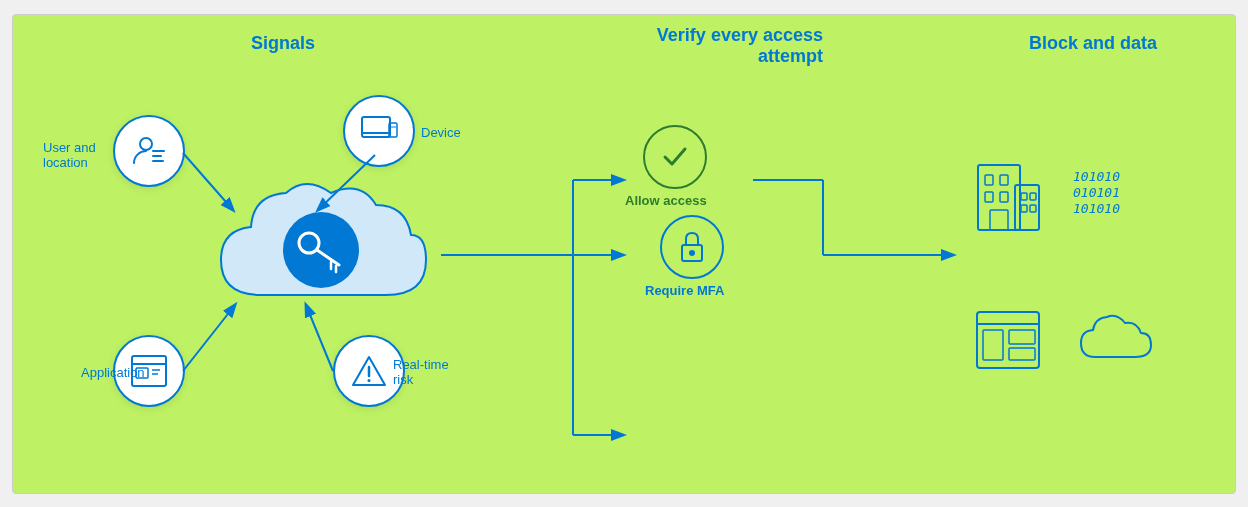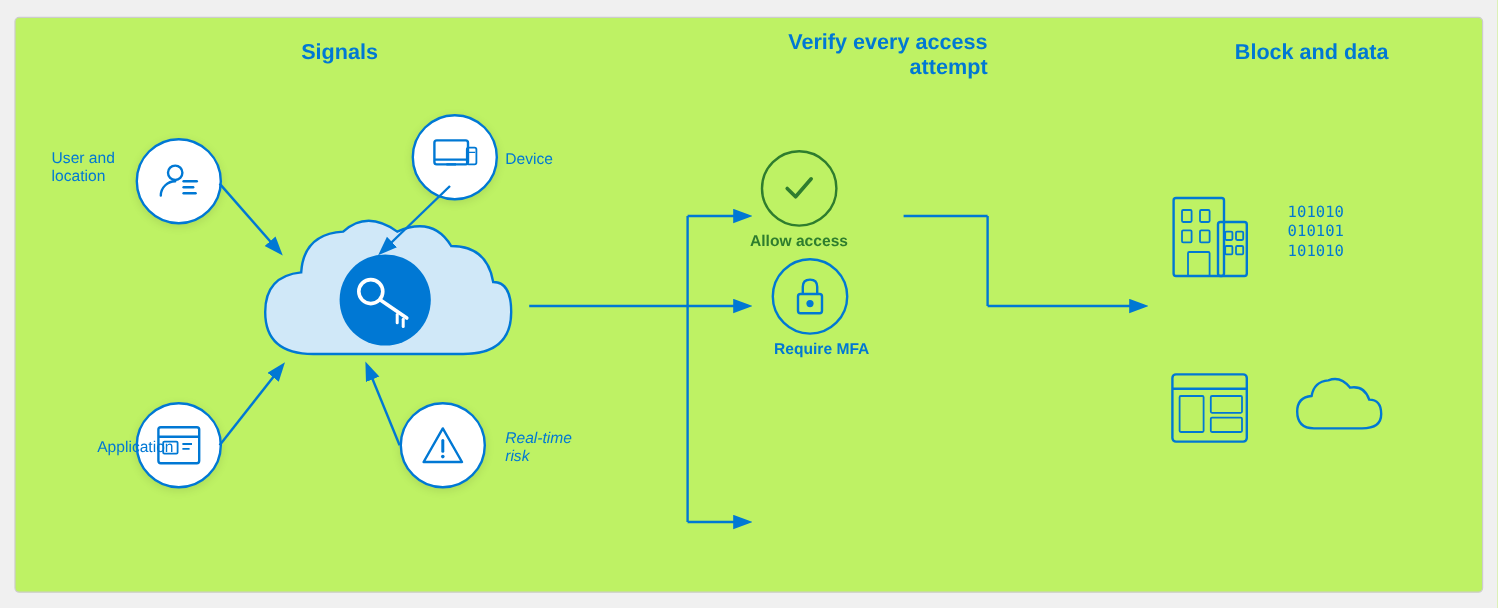--- a/index.html
+++ b/index.html
@@ -54,21 +54,21 @@
       font-size: 13px;
       color: #0078d4;
       font-weight: 500;
     }
 
     
     .outcome-item {
       position: absolute;
       display: flex;
       flex-direction: column;
-      align-items: center;
+      align-items: flex-end;
       gap: 4px;
     }
     .outcome-circle {
       width: 64px;
       height: 64px;
       border-radius: 50%;
       border: 2.5px solid;
       display: flex;
       align-items: center;
       justify-content: center;
@@ -101,21 +101,21 @@
 
   <div class="signal-circle" style="left:100px; top:100px;">
     <svg width="36" height="36" viewBox="0 0 36 36" fill="none">
       <circle cx="15" cy="11" r="6" stroke="#0078d4" stroke-width="2"></circle>
       <path d="M3 30c0-7 6-12 12-12" stroke="#0078d4" stroke-width="2" stroke-linecap="round"></path>
       <line x1="22" y1="18" x2="33" y2="18" stroke="#0078d4" stroke-width="2" stroke-linecap="round"></line>
       <line x1="22" y1="23" x2="30" y2="23" stroke="#0078d4" stroke-width="2" stroke-linecap="round"></line>
       <line x1="22" y1="28" x2="32" y2="28" stroke="#0078d4" stroke-width="2" stroke-linecap="round"></line>
     </svg>
   </div>
-  <div class="signal-label" style="left:30px; top:109px;">User and<br>location</div>
+  <div class="signal-label" style="left:30px; top:125px;">User and<br>location</div>
 
   <div class="signal-circle" style="left:330px; top:80px;">
     <svg width="40" height="36" viewBox="0 0 40 36" fill="none">
       <rect x="3" y="4" width="28" height="20" rx="2" stroke="#0078d4" stroke-width="2"></rect>
       <line x1="3" y1="20" x2="31" y2="20" stroke="#0078d4" stroke-width="2"></line>
       <line x1="13" y1="24" x2="21" y2="24" stroke="#0078d4" stroke-width="2"></line>
       <rect x="30" y="10" width="8" height="14" rx="1.5" stroke="#0078d4" stroke-width="1.5"></rect>
       <line x1="31" y1="14" x2="37" y2="14" stroke="#0078d4" stroke-width="1"></line>
     </svg>
   </div>
@@ -132,21 +132,21 @@
   </div>
   <div class="signal-label" style="left:40px; top:350px;margin-left:28px;">Application</div>
 
   <div class="signal-circle" style="left:320px; top:320px;">
     <svg width="38" height="34" viewBox="0 0 38 34" fill="none">
       <polygon points="19,3 35,31 3,31" stroke="#0078d4" stroke-width="2" fill="none" stroke-linejoin="round"></polygon>
       <line x1="19" y1="13" x2="19" y2="22" stroke="#0078d4" stroke-width="2.5" stroke-linecap="round"></line>
       <circle cx="19" cy="26.5" r="1.5" fill="#0078d4"></circle>
     </svg>
   </div>
-  <div class="signal-label" style="left:408px; top:342px;font-style:italic;">Real-time<br>risk</div>
+  <div class="signal-label" style="left:380px; top:342px;">Real-time<br>risk</div>
 
   <div style="position:absolute; left:188px; top:150px; width:240px; height:170px;">
     <svg width="240" height="170" viewBox="0 0 240 170">
 
       <path d="M60,130 Q20,130 20,95 Q20,65 50,62 Q52,30 85,28 Q105,10 130,28 Q160,15 175,40 Q205,40 210,70 Q225,70 225,95 Q225,130 185,130 Z" fill="#d0e8f8" stroke="#0078d4" stroke-width="2"></path>
 
       <circle cx="120" cy="85" r="38" fill="#0078d4"></circle>
 
       <circle cx="108" cy="78" r="10" fill="none" stroke="white" stroke-width="3"></circle>
       <line x1="116" y1="85" x2="138" y2="100" stroke="white" stroke-width="3" stroke-linecap="round"></line>
@@ -218,21 +218,21 @@
       <rect x="17" y="55" width="18" height="20" rx="1" stroke="#0078d4" stroke-width="1.5"></rect>
 
       <rect x="42" y="30" width="24" height="45" rx="2" stroke="#0078d4" stroke-width="2"></rect>
       <rect x="48" y="38" width="6" height="7" rx="1" stroke="#0078d4" stroke-width="1.5"></rect>
       <rect x="57" y="38" width="6" height="7" rx="1" stroke="#0078d4" stroke-width="1.5"></rect>
       <rect x="48" y="50" width="6" height="7" rx="1" stroke="#0078d4" stroke-width="1.5"></rect>
       <rect x="57" y="50" width="6" height="7" rx="1" stroke="#0078d4" stroke-width="1.5"></rect>
     </svg>
   </div>
 
-  <div style="position:absolute; left:1060px; top:148px;">
+  <div style="position:absolute; left:1060px; top:148px;font-style:italic;">
     <svg width="80" height="65" viewBox="0 0 80 65" fill="none">
       <text x="0" y="18" font-family="monospace" font-size="13" fill="#0078d4">101010</text>
       <text x="0" y="34" font-family="monospace" font-size="13" fill="#0078d4">010101</text>
       <text x="0" y="50" font-family="monospace" font-size="13" fill="#0078d4">101010</text>
     </svg>
   </div>
 
   <div style="position:absolute; left:962px; top:295px;">
     <svg width="66" height="60" viewBox="0 0 66 60" fill="none">
       <rect x="2" y="2" width="62" height="56" rx="3" stroke="#0078d4" stroke-width="2"></rect>

